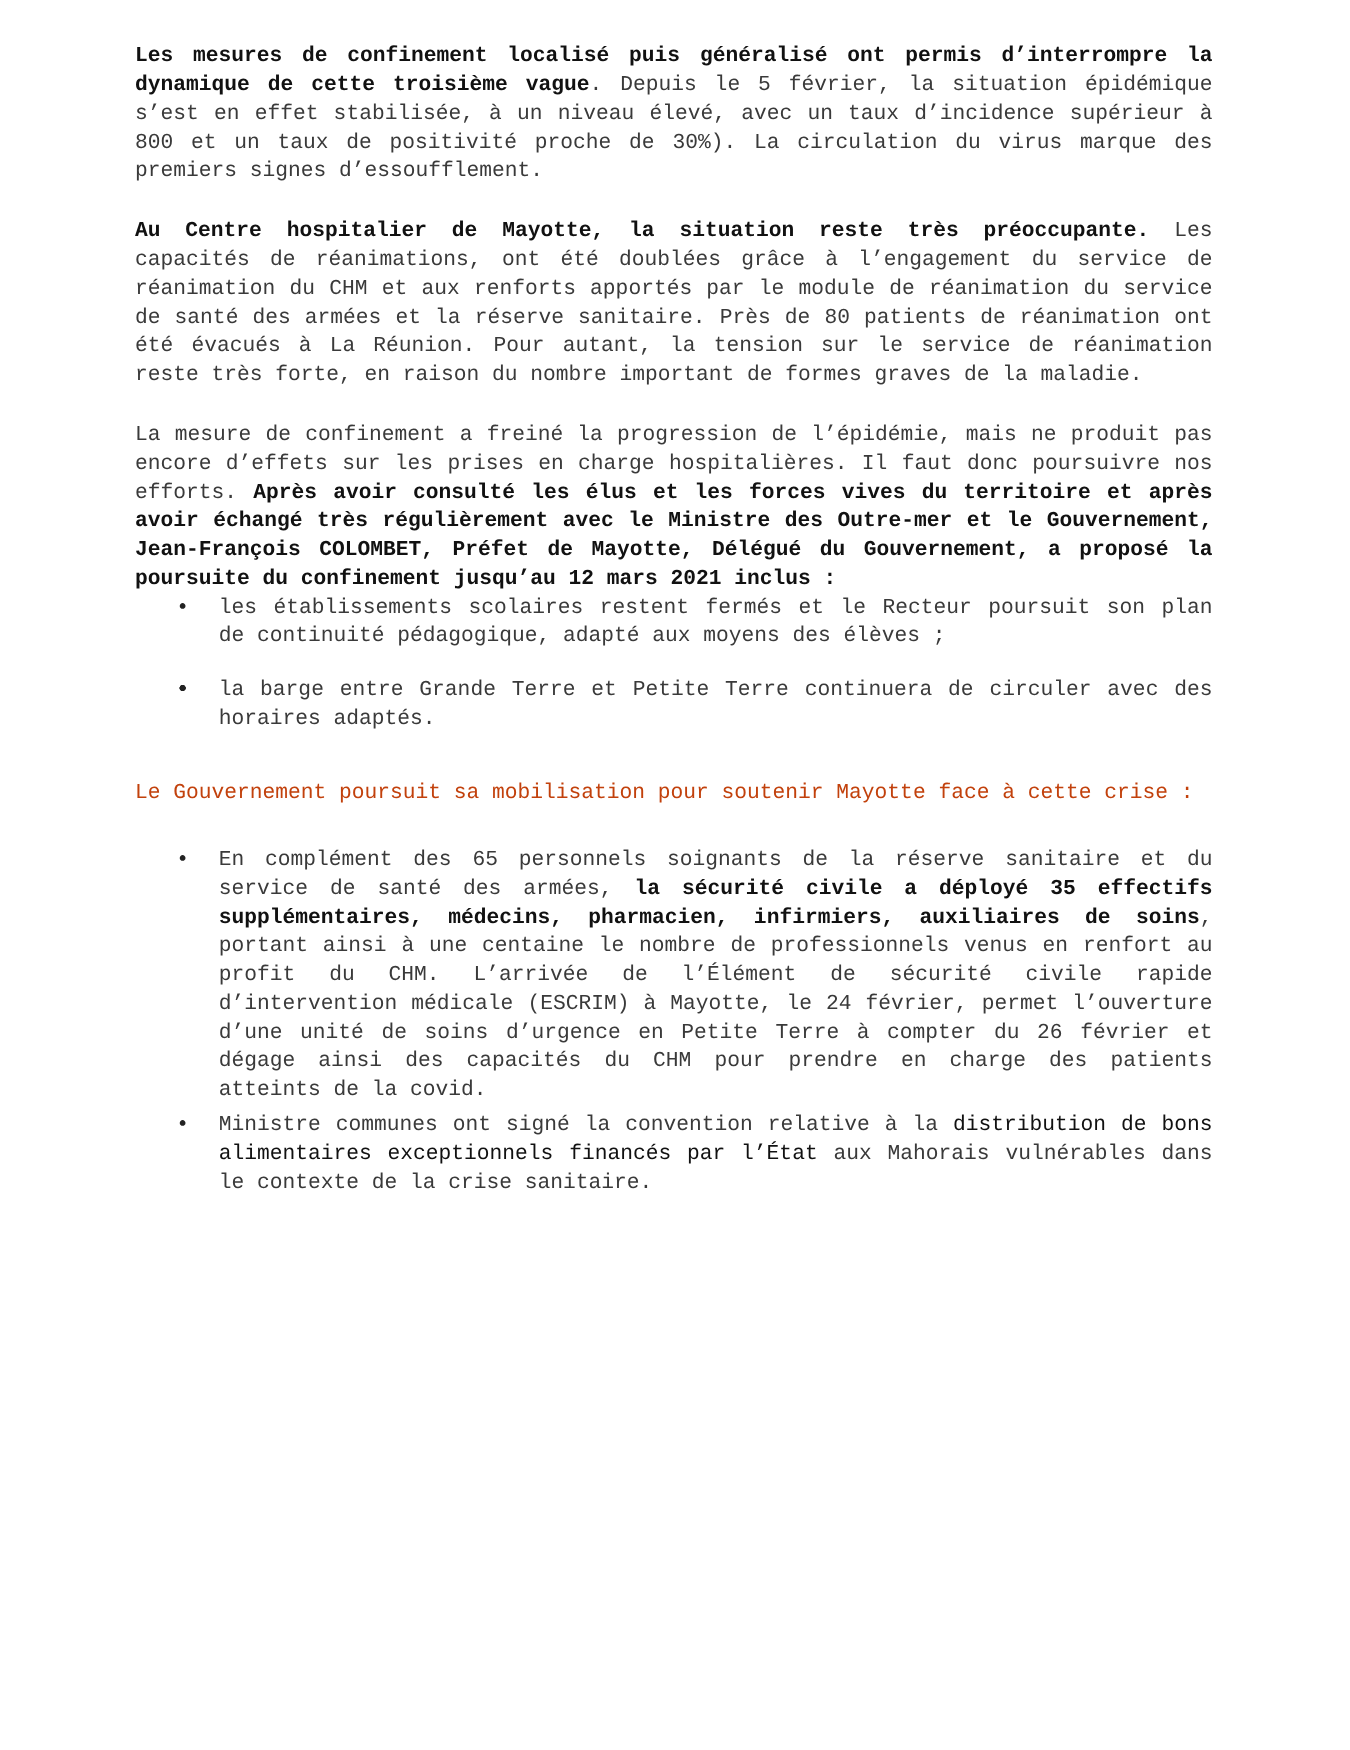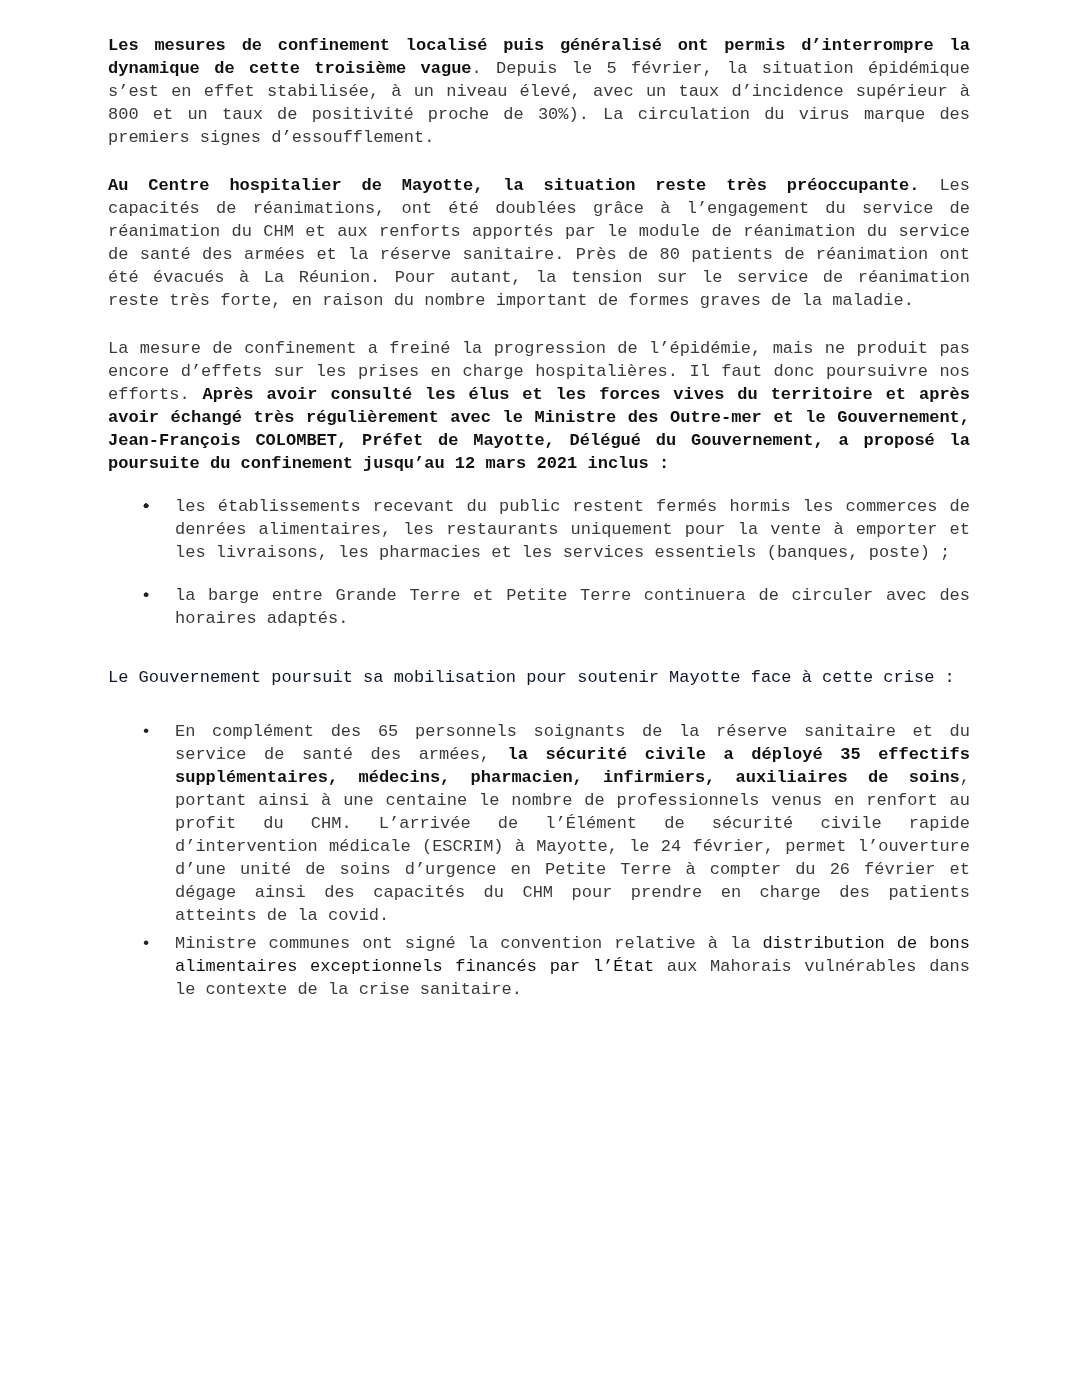--- a/index.html
+++ b/index.html
@@ -26,27 +26,27 @@
 <body>
 
 <div class="page">
   <p class="p1"><b>Les mesures de confinement localisé puis généralisé ont permis d’interrompre la dynamique de cette troisième vague</b><span>. Depuis le 5 février, la situation épidémique s’est en effet stabilisée, à un niveau élevé, avec un taux d’incidence supérieur à 800 et un taux de positivité proche de 30%). La circulation du virus marque des premiers signes d’essoufflement.</span></p>
 
   <p class="p2"><b>Au Centre hospitalier de Mayotte, la situation reste très préoccupante.</b><span> Les capacités de réanimations, ont été doublées grâce à l’engagement du service de réanimation du CHM et aux renforts apportés par le module de réanimation du service de santé des armées et la réserve sanitaire. Près de 80 patients de réanimation ont été évacués à La Réunion. Pour autant, la tension sur le service de réanimation reste très forte, en raison du nombre important de formes graves de la maladie.</span></p>
 
   <p class="p3"><span>La mesure de confinement a freiné la progression de l’épidémie, mais ne produit pas encore d’effets sur les prises en charge hospitalières. Il faut donc poursuivre nos efforts. </span><b>Après avoir consulté les élus et les forces vives du territoire et après avoir échangé très régulièrement avec le Ministre des Outre-mer et le Gouvernement, Jean-François COLOMBET, Préfet de Mayotte, Délégué du Gouvernement, a proposé la poursuite du confinement jusqu’au 12 mars 2021 inclus :</b></p>
 
   <ul class="list1">
+    <li><span class="bullet">•</span><span>les établissements scolaires restent fermés et le Recteur poursuit son plan de continuité pédagogique, adapté aux moyens des élèves ;</span></li>
     <li><span class="bullet">•</span></li>
     <li><span class="bullet">•</span></li>
     <li><span class="bullet">•</span></li>
-    <li><span class="bullet">•</span><span>les établissements recevant du public restent fermés hormis les commerces de denrées alimentaires, les restaurants uniquement pour la vente à emporter et les livraisons, les pharmacies et les services essentiels (banques, poste) ;</span></li>
     <li><span class="bullet">•</span></li>
     <li><span class="bullet">•</span><span>la barge entre Grande Terre et Petite Terre continuera de circuler avec des horaires adaptés.</span></li>
   </ul>
 
-  <p class="p4"><b style="color:#0f172a;font-weight:normal;">Le Gouvernement poursuit sa mobilisation pour soutenir Mayotte face à cette crise :</b></p>
+  <p class="p4"><b style="color:#c2410c;font-weight:normal;">Le Gouvernement poursuit sa mobilisation pour soutenir Mayotte face à cette crise :</b></p>
 
   <ul class="list2">
     <li><span class="bullet">•</span><span>En complément des 65 personnels soignants de la réserve sanitaire et du service de santé des armées, </span><b>la sécurité civile a déployé 35 effectifs supplémentaires, médecins, pharmacien, infirmiers, auxiliaires de soins</b><span>, portant ainsi à une centaine le nombre de professionnels venus en renfort au profit du CHM. L’arrivée de l’Élément de sécurité civile rapide d’intervention médicale (ESCRIM) à Mayotte, le 24 février, permet l’ouverture d’une unité de soins d’urgence en Petite Terre à compter du 26 février et dégage ainsi des capacités du CHM pour prendre en charge des patients atteints de la covid.</span></li>
     <li><span class="bullet">•</span><span>Ministre communes ont signé la convention relative à la </span><b style="font-weight:normal;color:#111;">distribution de bons alimentaires exceptionnels financés par l’État</b><span> aux Mahorais vulnérables dans le contexte de la crise sanitaire.</span></li>
   </ul>
 </div>
 
 </body></html>

